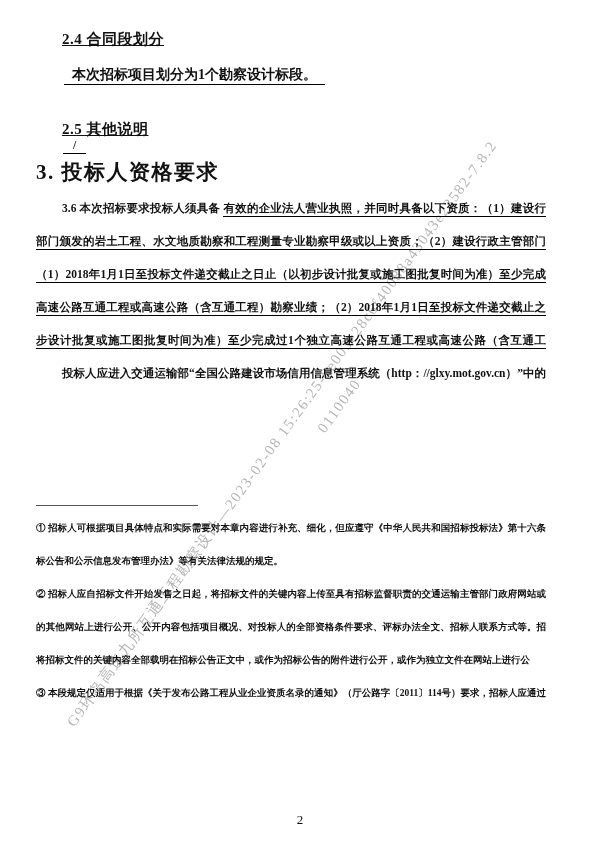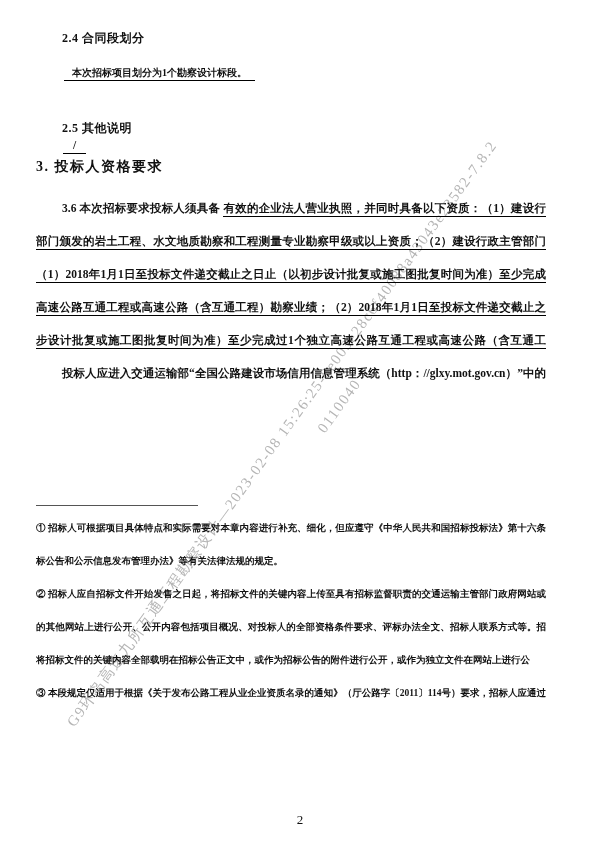--- a/index.html
+++ b/index.html
@@ -16,31 +16,31 @@
   .wm {
     position: absolute; left: 58px; top: 716px;
     transform: rotate(-54deg); transform-origin: 0 0;
     color: #b5b5b5; font-size: 15px; letter-spacing: 1.5px;
     white-space: nowrap; line-height: 30px; z-index: 0; font-weight: 400;
   }
   .wm .wm2 { margin-left: 385px; }
 
   .content { position: absolute; inset: 0; z-index: 1; font-weight: 700; }
 
-  .sec-title { position: absolute; font-size: 12px; letter-spacing: 0.5px; }
+  .sec-title { position: absolute; font-size: 15px; letter-spacing: 0.5px; text-decoration: underline; }
   .s24 { left: 62px; top: 30px; }
-  .s24c { position: absolute; left: 64px; top: 66px; font-size: 10px; }
+  .s24c { position: absolute; left: 64px; top: 66px; font-size: 14px; }
   .s25 { left: 62px; top: 120px; }
   .s25c { position: absolute; left: 63px; top: 139px; font-size: 11.5px; }
 
   .u { border-bottom: 1.2px solid #000; padding-bottom: 2px; }
   .pad  { padding: 0 8px 2px 8px; }
   .pad2 { padding: 0 10px 2px 10px; }
 
-  .h3 { position: absolute; left: 36px; top: 158px; font-size: 14px; letter-spacing: 1.5px; }
+  .h3 { position: absolute; left: 36px; top: 158px; font-size: 21px; letter-spacing: 1.5px; }
 
   .body { position: absolute; left: 36px; top: 193px; width: 510px; }
   .bline {
     height: 33px; line-height: 30px; font-size: 11.5px;
     text-align: justify; text-align-last: justify; overflow: hidden;
   }
   .bline.short { text-align: left; text-align-last: left; }
   .bline.indent { text-indent: 26px; }
   .sup { font-size: 8px; vertical-align: 5px; }
 

